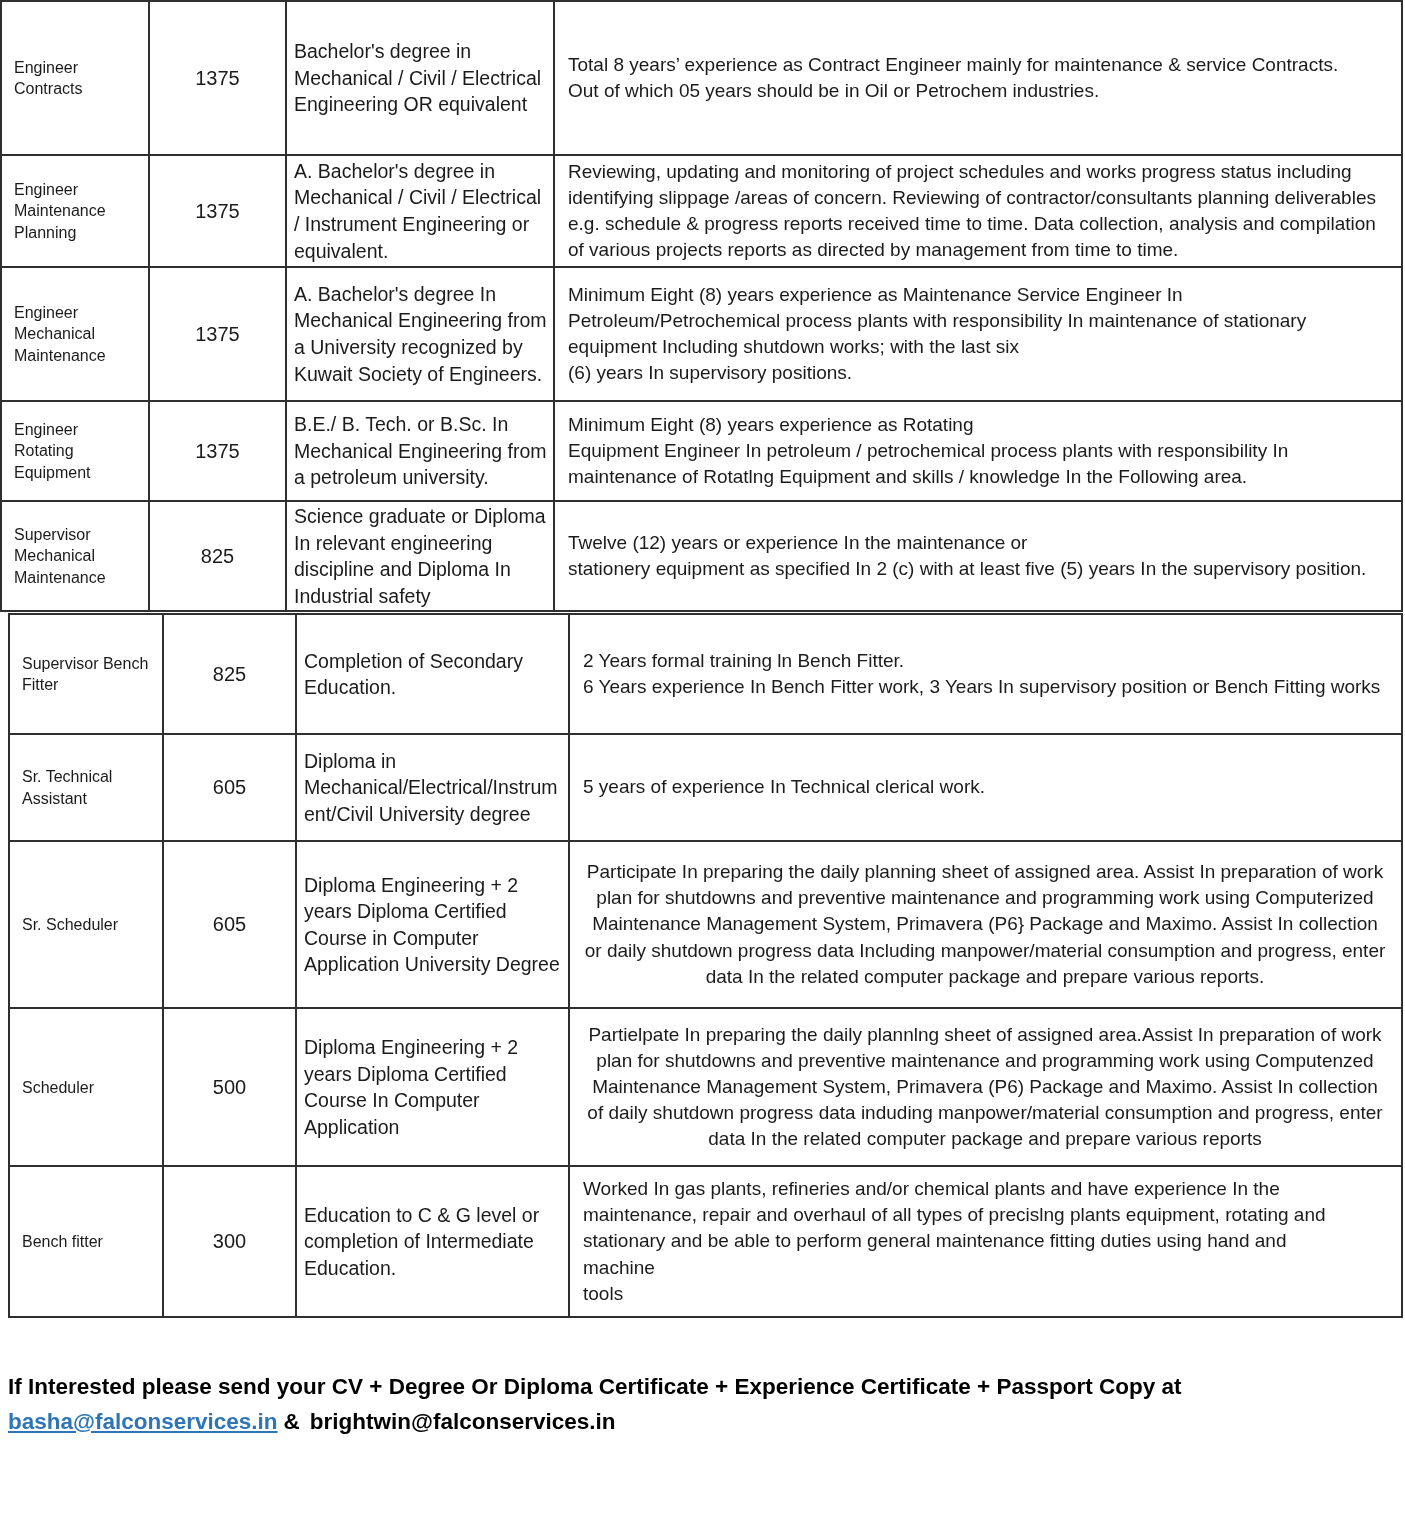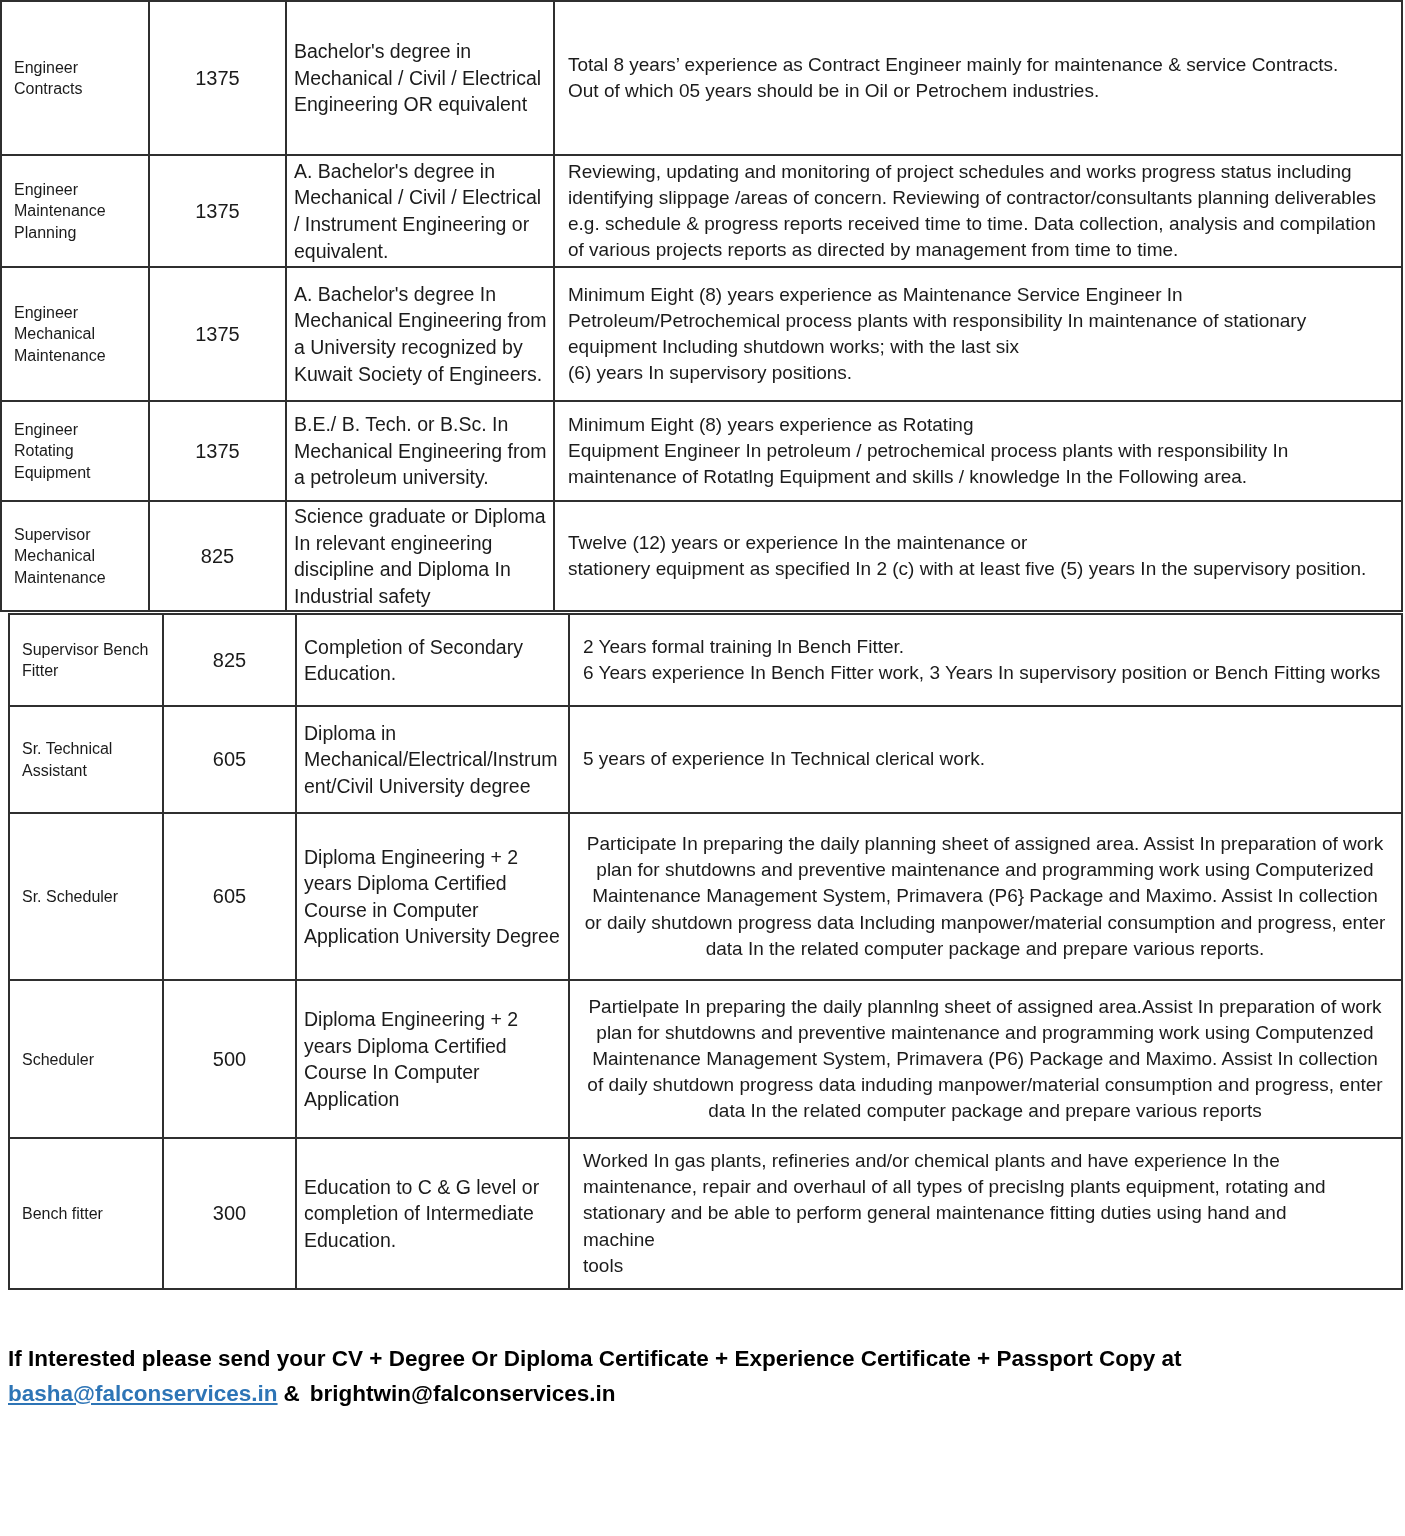--- a/index.html
+++ b/index.html
@@ -150,21 +150,21 @@
 
   <table class="tbl2">
     <colgroup>
       <col style="width:154px">
         <col style="width:133px">
         <col style="width:273px">
         <col>
     </colgroup>
 
     <tbody>
-        <tr style="height:92px">
+        <tr style="height:120px">
       <td class="cat">Supervisor Bench Fitter</td>
       <td class="sal">825</td>
       <td class="qual">Completion of Secondary Education.</td>
       <td class="cand">2 Years formal training ln Bench Fitter.
 6 Years experience In Bench Fitter work, 3 Years In supervisory position or Bench Fitting works</td>
     </tr>
 
     <tr style="height:107px">
       <td class="cat">Sr. Technical Assistant</td>
       <td class="sal">605</td>

